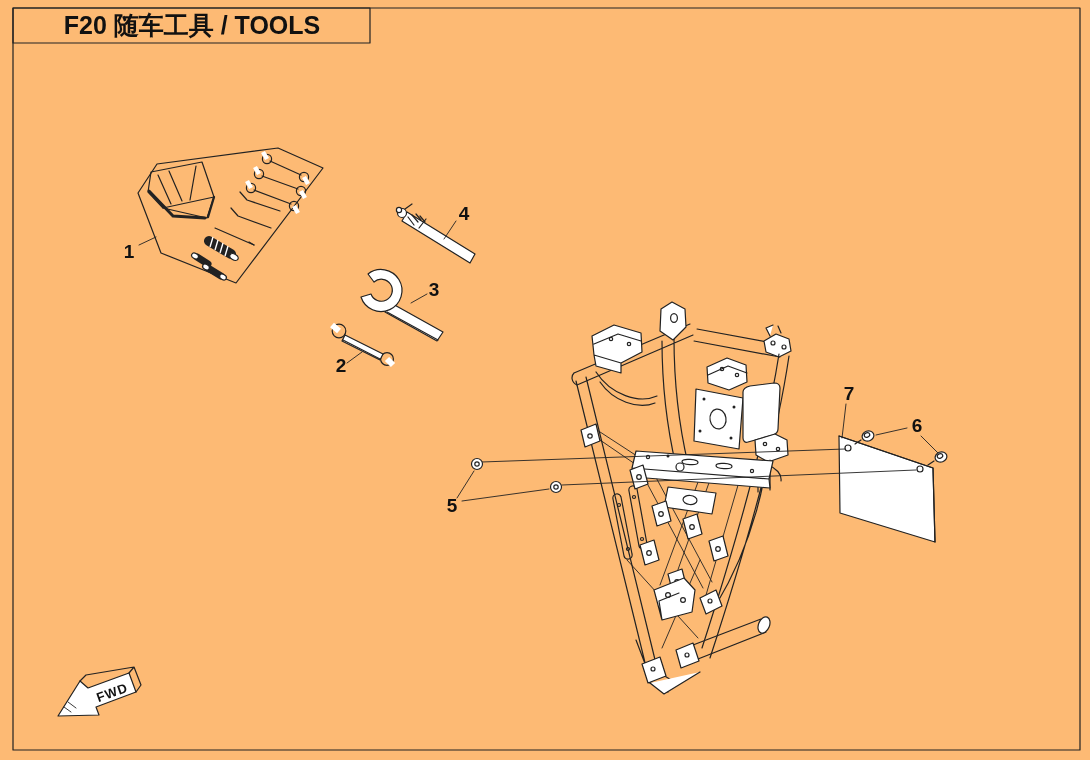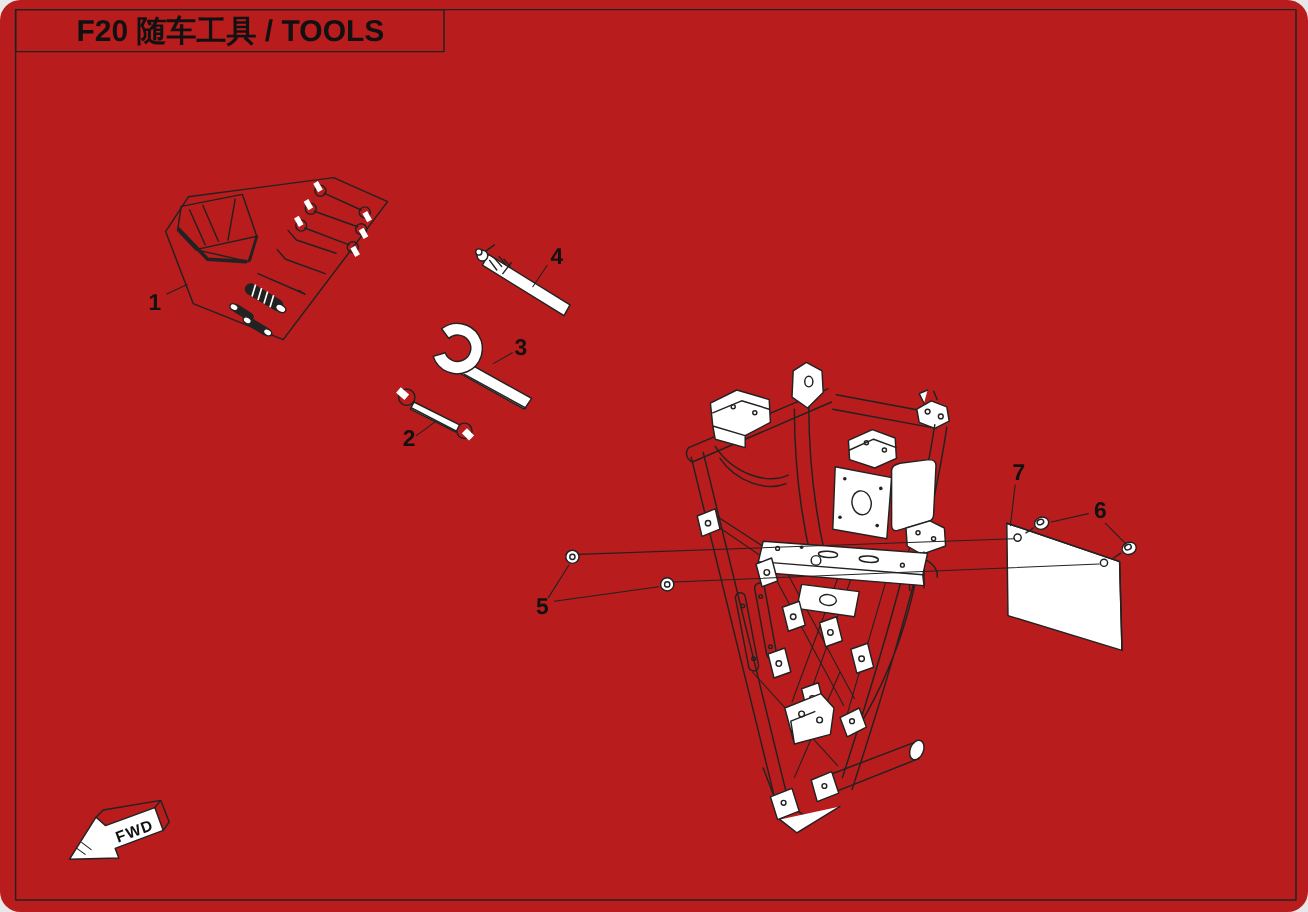--- a/index.html
+++ b/index.html
@@ -1,18 +1,18 @@
 <!DOCTYPE html>
 <html><head>
 <meta charset="utf-8">
 <style>
   html,body{margin:0;padding:0;background:#e8e8e8;}
   .page{
-    position:relative;width:1090px;height:760px;background:#b91c1c;
-    font-family:"Liberation Sans", sans-serif;overflow:hidden;border-radius:17px;
+    position:relative;width:1090px;height:760px;background:#fdba74;
+    font-family:"Liberation Sans", sans-serif;overflow:hidden;
   }
   svg{display:block;}
   .ln{fill:none;stroke:#222222;stroke-width:1.2;stroke-linejoin:round;stroke-linecap:round;}
   .thin{stroke-width:0.9;}
   .th2{stroke-width:2.3;}
   .th3{stroke-width:3;}
   .fw{fill:#ffffff;}
   .fdark{fill:#222222;stroke:none;}
   .erase{stroke:#ffffff;fill:none;stroke-linecap:butt;}
   .callout{font:bold 19px "Liberation Sans",sans-serif;fill:#111111;}

